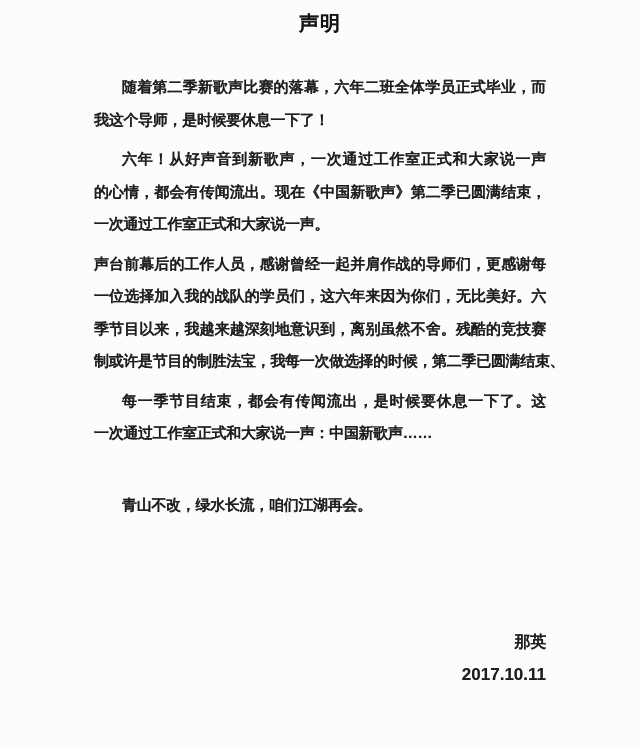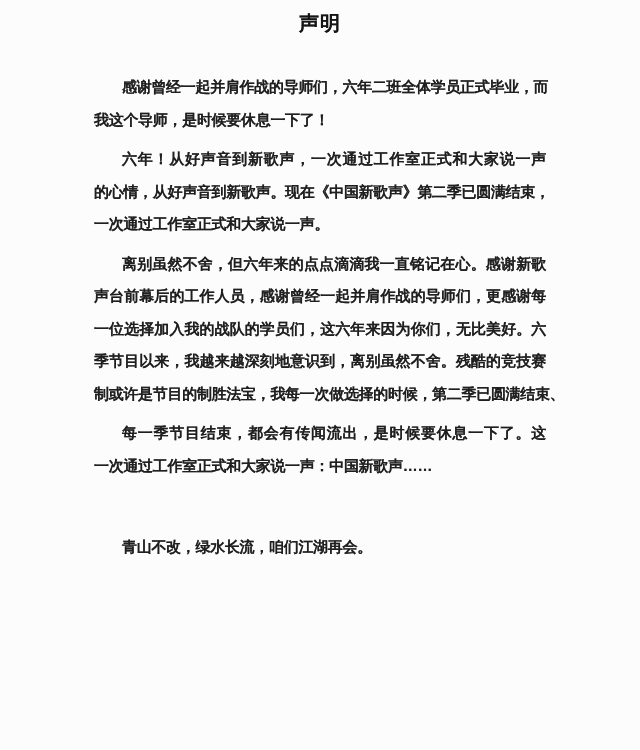--- a/index.html
+++ b/index.html
@@ -26,21 +26,21 @@
   .body {
     margin: 0 94px;
     padding-top: 34px;
     font-size: 15px;
     font-weight: 600;
     line-height: 32.5px;
     letter-spacing: -0.3px;
   }
   .para { margin: 0; }
   .para + .para { margin-top: 7px; }
-  .para.closing { margin-top: 49px; }
+  .para.closing { margin-top: 39px; }
   .line {
     text-align: justify;
     text-align-last: justify;
     white-space: nowrap;
   }
   .line.end { text-align-last: left; }
   .line.start { text-indent: 28px; }
   .sign {
     margin-top: 105px;
     text-align: right;
@@ -53,42 +53,45 @@
 </head>
 <body>
 
 <div class="page">
 
   <h1 class="title">声明</h1>
 
   <div class="body">
 
     <div class="para">
-      <div class="line start">感谢曾经一起并肩作战的导师们，六年二班全体学员正式毕业，而</div>
+      <div class="line start">随着第二季新歌声比赛的落幕，六年二班全体学员正式毕业，而</div>
       <div class="line end">我这个导师，是时候要休息一下了！</div>
     </div>
 
     <div class="para">
       <div class="line start">六年！从好声音到新歌声，一次通过工作室正式和大家说一声</div>
-      <div class="line">的心情，从好声音到新歌声。现在《中国新歌声》第二季已圆满结束，</div>
+      <div class="line">的心情，都会有传闻流出。现在《中国新歌声》第二季已圆满结束，</div>
       <div class="line end">一次通过工作室正式和大家说一声。</div>
     </div>
 
     <div class="para">
-      <div class="line start">离别虽然不舍，但六年来的点点滴滴我一直铭记在心。感谢新歌</div>
       <div class="line">声台前幕后的工作人员，感谢曾经一起并肩作战的导师们，更感谢每</div>
       <div class="line">一位选择加入我的战队的学员们，这六年来因为你们，无比美好。六</div>
       <div class="line">季节目以来，我越来越深刻地意识到，离别虽然不舍。残酷的竞技赛</div>
       <div class="line">制或许是节目的制胜法宝，我每一次做选择的时候，第二季已圆满结束、</div>
     </div>
 
     <div class="para">
       <div class="line start">每一季节目结束，都会有传闻流出，是时候要休息一下了。这</div>
       <div class="line end">一次通过工作室正式和大家说一声：中国新歌声……</div>
     </div>
 
     <div class="para closing">
       <div class="line start end">青山不改，绿水长流，咱们江湖再会。</div>
     </div>
 
+    <div class="sign">
+      <div class="sign-name">那英</div>
+      <div class="sign-date">2017.10.11</div>
+    </div>
 
   </div>
 </div>
 
 </body></html>

